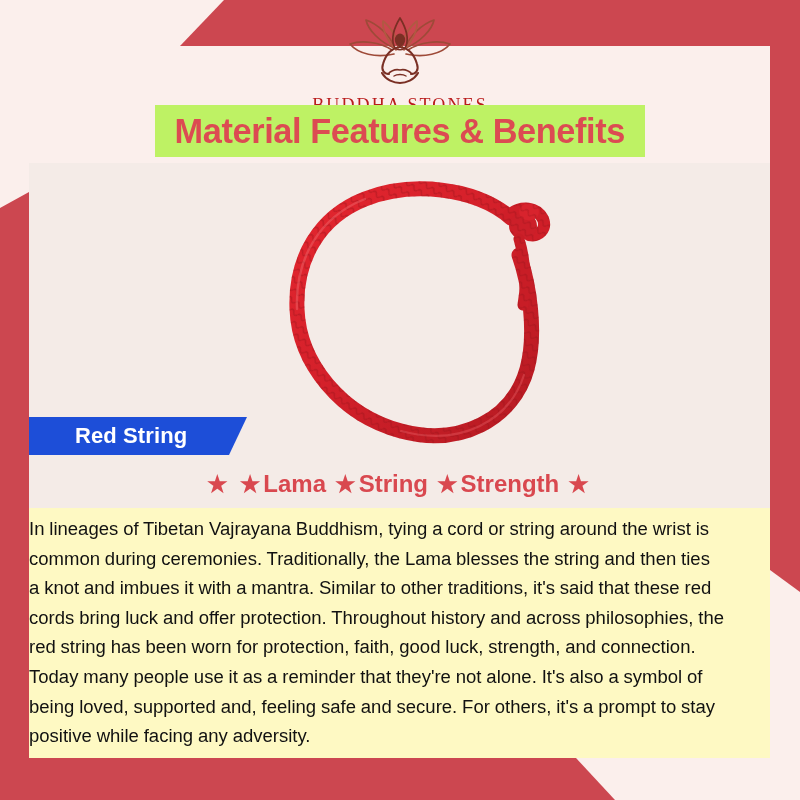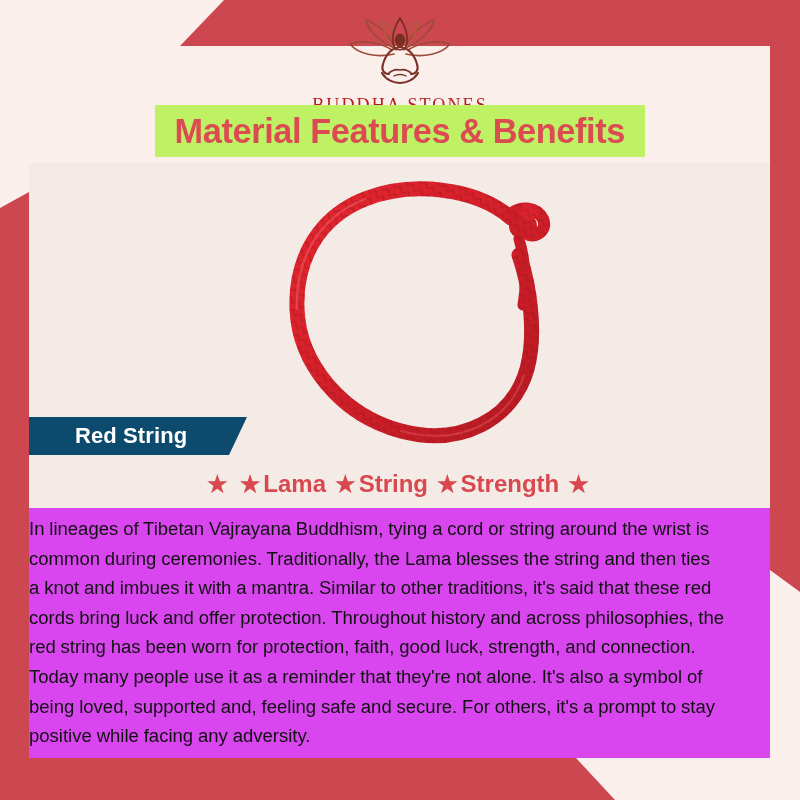--- a/index.html
+++ b/index.html
@@ -139,21 +139,21 @@
     height: 300px;
   }
 
   
   .ribbon {
     position: absolute;
     left: 29px;
     top: 417px;
     height: 38px;
     width: 218px;
-    background: #0c4a6e;
+    background: #1d4ed8;
     clip-path: polygon(0 0, 218px 0, 200px 38px, 0 38px);
     display: flex;
     align-items: center;
   }
   .ribbon-label {
     color: #ffffff;
     font-size: 22px;
     font-weight: 700;
     margin-left: 46px;
     letter-spacing: 0.1px;
@@ -189,21 +189,21 @@
     color: #d9484f;
   }
 
   
   .copy-panel {
     position: absolute;
     left: 29px;
     top: 508px;
     width: 741px;
     height: 250px;
-    background: #d946ef;
+    background: #fef9c3;
     box-sizing: border-box;
     padding: 6px 20px 0 0;
   }
   .copy-text {
     margin: 0;
     padding: 0;
     font-size: 19.2px;
     line-height: 29.6px;
     color: #111111;
     font-weight: 400;

